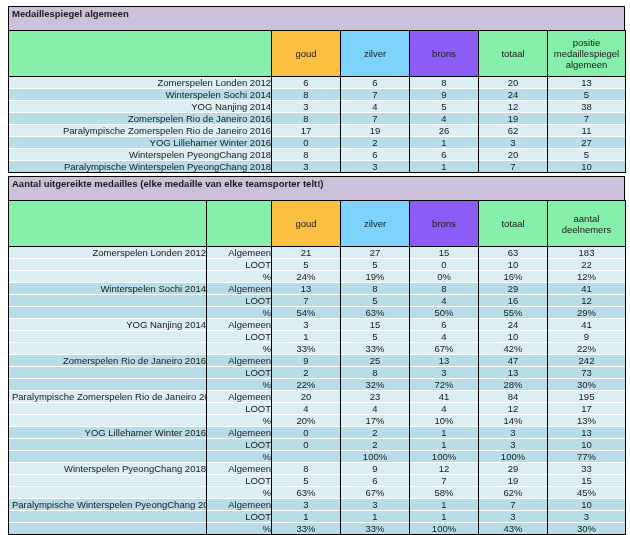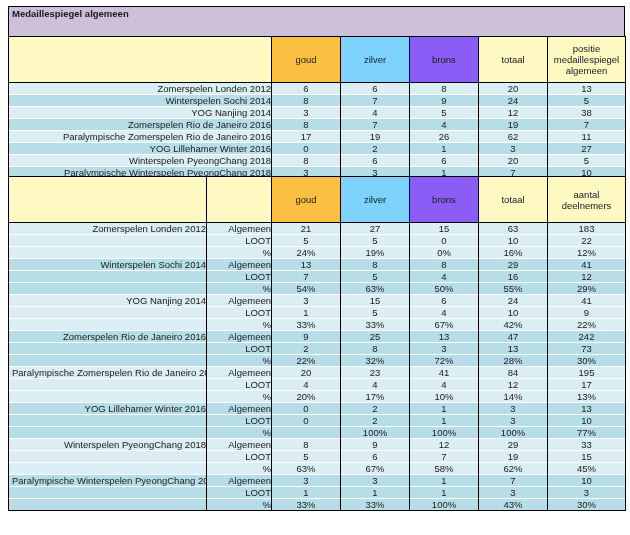--- a/index.html
+++ b/index.html
@@ -15,35 +15,35 @@
   #table1-wrap { top: 6px; }
   #table2-wrap { top: 176px; }
 
   .title-bar {
     background: #CCC0DA;
     border: 1px solid #000;
     border-bottom: none;
     font-weight: bold;
     font-size: 9.5px;
     line-height: 13px;
-    height: 30px;
+    height: 24px;
     padding: 0 3px;
     overflow: hidden;
     white-space: nowrap;
   }
 
   table {
     width: 100%;
     border-collapse: collapse;
     table-layout: fixed;
     border: 1px solid #000;
     font-size: 9.5px;
   }
   thead th {
-    background: #fef9c3;
+    background: #86efac;
     border: 1px solid #000;
     height: 46px;
     font-weight: normal;
     font-size: 9.5px;
     text-align: center;
     vertical-align: middle;
     padding: 0 2px;
   }
   thead th.hd-goud   { background: #FBBF41; }
   thead th.hd-zilver { background: #7dd3fc; }
@@ -152,20 +152,21 @@
           <td class="num">3</td>
           <td class="num">1</td>
           <td class="num">7</td>
           <td class="num">10</td>
         </tr>
       </tbody>
   </table>
 </div>
 
 <div class="tbl-wrap" id="table2-wrap">
+  <div class="title-bar">Aantal uitgereikte medailles (elke medaille van elke teamsporter telt!)</div>
   <table>
     <colgroup>
       <col style="width:198px">
         <col style="width:65px">
         <col style="width:69px">
         <col style="width:69px">
       <col style="width:69px">
         <col style="width:69px">
         <col style="width:78px">
     </colgroup>

